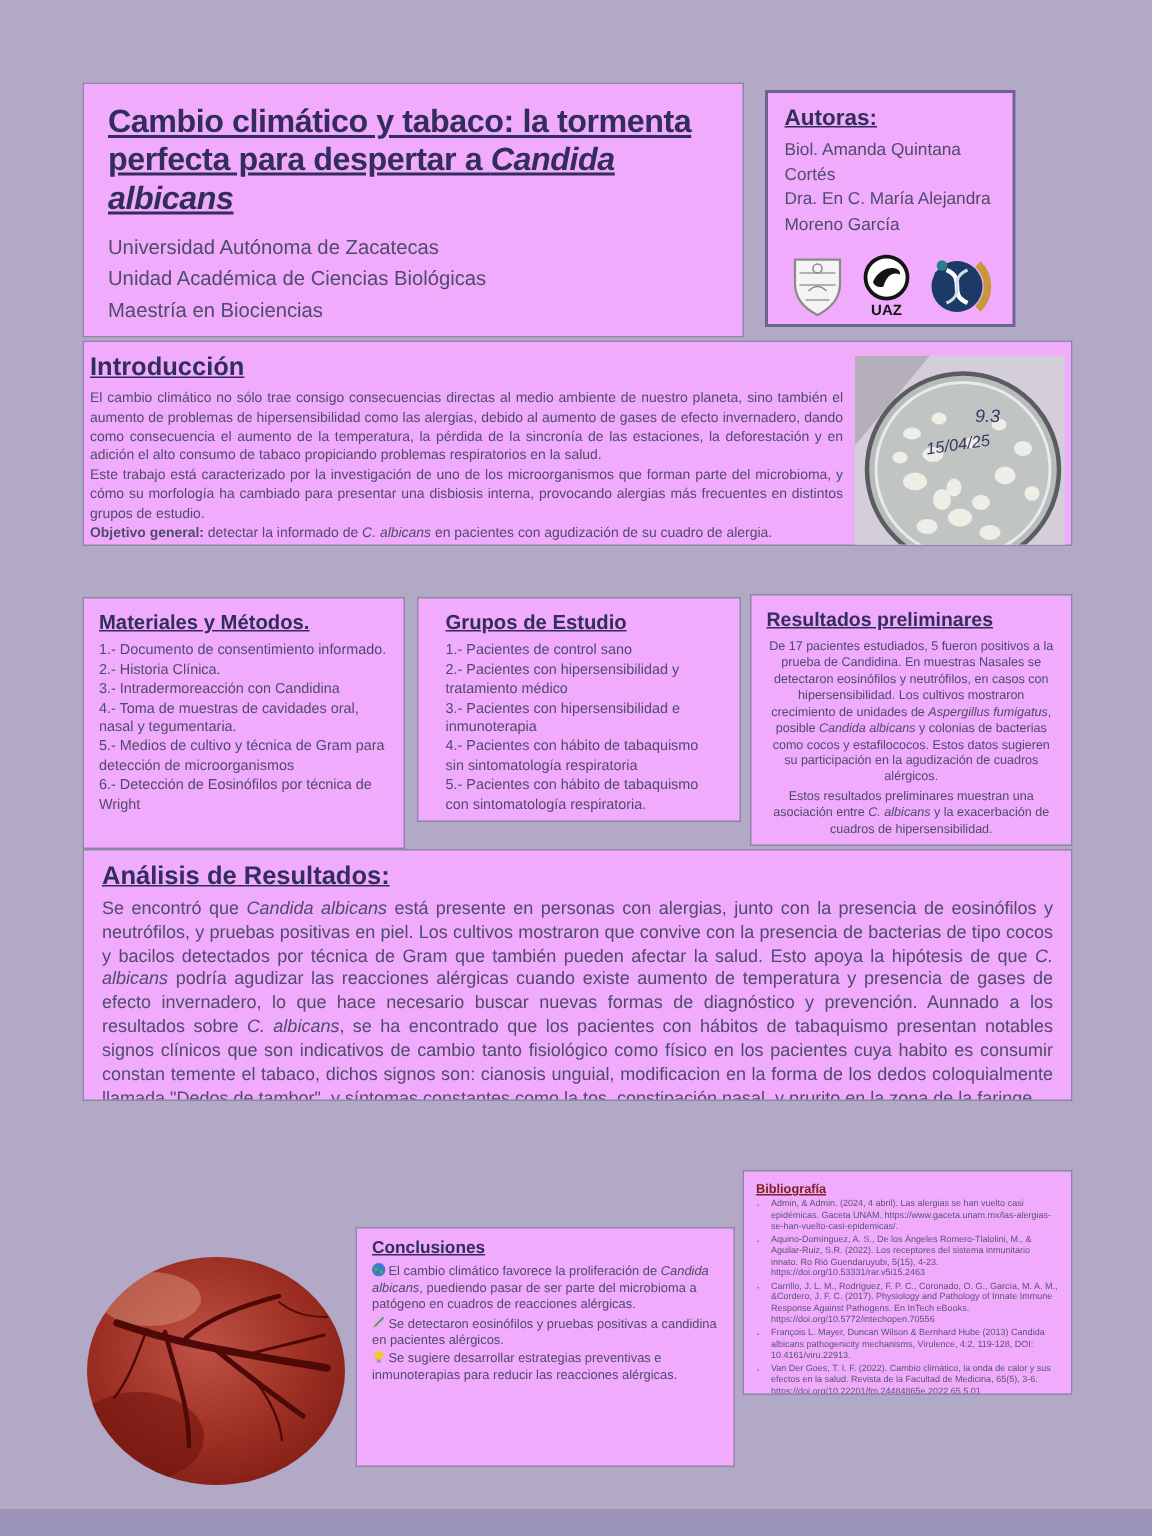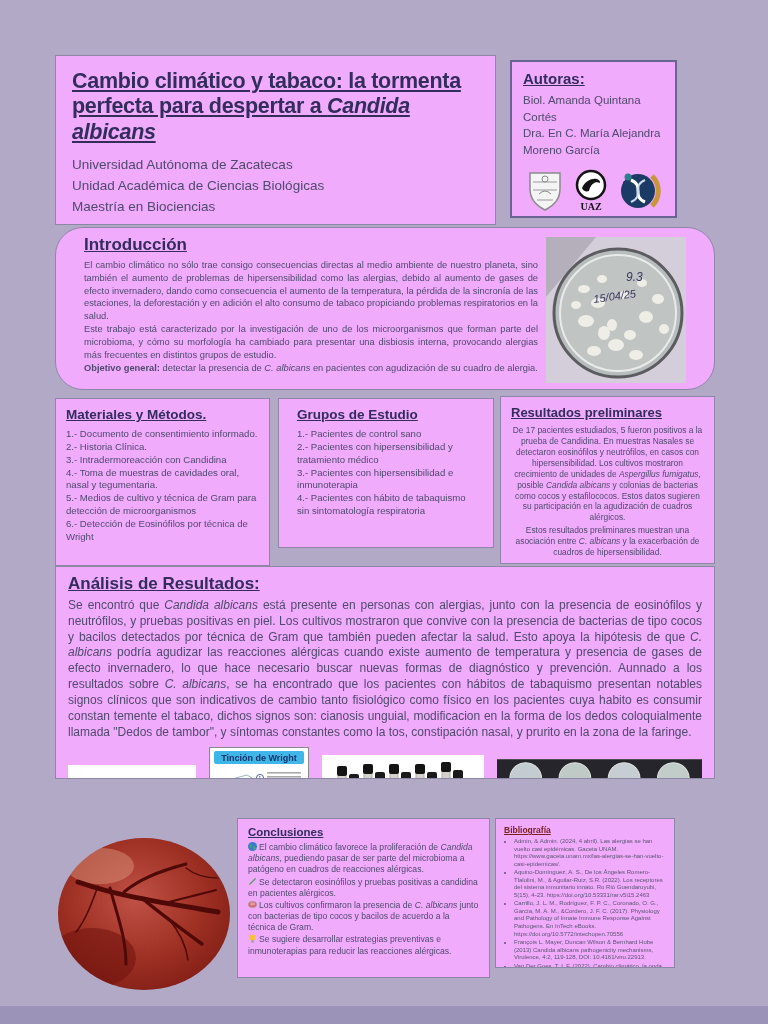--- a/index.html
+++ b/index.html
@@ -21,47 +21,47 @@
   #header-left { left:55px; top:55px; width:441px; height:170px; padding:13px 16px; }
   #poster-title {
     font-size:21.5px; font-weight:bold; line-height:1.18;
     color:#322d5b; text-decoration:underline; letter-spacing:-0.3px;
     margin-bottom:10px; max-width:405px;
   }
   .inst-line { font-size:13.5px; line-height:1.55; color:#4f4b6b; }
   #header-right { left:510px; top:60px; width:167px; height:158px; border:2px solid #6a6492; padding:8px 11px; }
   #authors-heading { font-size:15px; font-weight:bold; text-decoration:underline; color:#322d5b; margin-bottom:5px; }
   .author-name { font-size:11.5px; line-height:1.45; color:#4f4b6b; }
-  .logos-row { display:flex; justify-content:space-between; align-items:flex-start; margin-top:9px; padding:0 2px;font-family:Liberation Serif, serif; }
+  .logos-row { display:flex; justify-content:space-between; align-items:flex-start; margin-top:9px; padding:0 2px; }
   .logo { display:block; }
   
-  #intro-box { left:55px; top:227px; width:660px; height:163px; padding:7px 28px;border-radius:28px; }
+  #intro-box { left:55px; top:227px; width:660px; height:137px; padding:7px 4px; }
   .h-big { font-size:17px; font-weight:bold; text-decoration:underline; color:#322d5b; margin-bottom:4px; }
   .h-med { font-size:13.5px; font-weight:bold; text-decoration:underline; color:#322d5b; margin-bottom:6px; }
   .h-sm  { font-size:13px; font-weight:bold; text-decoration:underline; color:#322d5b; margin-bottom:5px; }
   .body-text { font-size:9.3px; line-height:1.38; text-align:justify; color:#4f4b6b; }
   #intro-dish { float:right; width:140px; height:146px; margin:-22px 0 4px 8px; background:#d5d0dc; }
   
   #materials-box { left:55px;  top:398px; width:215px; height:168px; padding:8px 10px; }
   #groups-box    { left:278px; top:398px; width:216px; height:150px; padding:8px 18px; }
   #results-box   { left:500px; top:396px; width:215px; height:168px; padding:8px 10px; }
   .list-item { font-size:9.6px; line-height:1.34; color:#4f4b6b; }
   .results-text { font-size:8.4px; line-height:1.3; text-align:center; color:#4f4b6b; margin-bottom:2px; }
   
-  #analysis-box { left:55px; top:566px; width:660px; height:213px; padding:7px 12px; }
+  #analysis-box { left:55px; top:566px; width:660px; height:168px; padding:7px 12px; }
   #analysis-text { font-size:12px; line-height:1.32; text-align:justify; color:#4f4b6b; }
   .figures-row { display:flex; justify-content:space-between; align-items:flex-end; margin-top:7px; }
   .fig { background:#fff; }
   
   #micro-photo { position:absolute; left:58px; top:838px; width:172px; height:152px; border-radius:50%; overflow:hidden; }
   #conclusions-box { left:237px; top:818px; width:253px; height:160px; padding:7px 10px; }
   #conclusions-heading { font-size:11.5px; font-weight:bold; text-decoration:underline; color:#322d5b; margin-bottom:4px; }
   .c-item { font-size:8.6px; line-height:1.3; color:#4f4b6b; margin-bottom:1px; }
   .c-icon { display:inline-block; width:9px; height:9px; vertical-align:-1px; margin-right:2px; }
-  #bib-box { left:495px; top:818px; width:180px; height:150px; padding:6px 8px; }
+  #bib-box { left:495px; top:780px; width:220px; height:150px; padding:6px 8px; }
   #bib-heading { font-size:8.5px; font-weight:bold; text-decoration:underline; color:#7c2020; margin-bottom:3px; }
   .bib-entry { font-size:6px; line-height:1.26; color:#5a5670; margin:0 0 1px 8px; list-style:disc; }
   ul.bib-list { margin-left:2px; }
   #footer-strip { position:absolute; left:0; bottom:0; width:768px; height:18px; background:#9c93b8; }
 </style>
 </head>
 <body>
 
 <div class="card" id="header-left">
   <div id="poster-title"><span>Cambio climático y tabaco: la tormenta perfecta para despertar a </span><span style="font-style: italic;">Candida albicans</span></div>
@@ -128,39 +128,40 @@
           <ellipse cx="56" cy="42" rx="5" ry="4"></ellipse>
         <ellipse cx="78" cy="58" rx="4" ry="4"></ellipse>
           <ellipse cx="96" cy="46" rx="5" ry="4"></ellipse>
       </g>
       <text x="80" y="44" font-size="12" font-style="italic" fill="#3a3660">9.3</text>
       <text x="48" y="66" font-size="11" font-style="italic" fill="#3a3660" transform="rotate(-8 48 66)">15/04/25</text>
     </svg>
   </div>
   <div class="body-text">El cambio climático no sólo trae consigo consecuencias directas al medio ambiente de nuestro planeta, sino también el aumento de problemas de hipersensibilidad como las alergias, debido al aumento de gases de efecto invernadero, dando como consecuencia el aumento de la temperatura, la pérdida de la sincronía de las estaciones, la deforestación y en adición el alto consumo de tabaco propiciando problemas respiratorios en la salud.</div>
   <div class="body-text">Este trabajo está caracterizado por la investigación de uno de los microorganismos que forman parte del microbioma, y cómo su morfología ha cambiado para presentar una disbiosis interna, provocando alergias más frecuentes en distintos grupos de estudio.</div>
-  <div class="body-text"><span style="font-weight: bold;">Objetivo general:</span><span> detectar la presencia de </span><span style="font-style: italic;">C. albicans</span><span> en pacientes con agudización de su cuadro de alergia.</span></div>
+  <div class="body-text"><span style="font-weight: bold;">Objetivo general:</span><span> detectar la informado de </span><span style="font-style: italic;">C. albicans</span><span> en pacientes con agudización de su cuadro de alergia.</span></div>
 </div>
 
 <div class="card" id="materials-box">
   <div class="h-med">Materiales y Métodos.</div>
   <div class="list-item">1.- Documento de consentimiento informado.</div>
   <div class="list-item">2.- Historia Clínica.</div>
   <div class="list-item">3.- Intradermoreacción con Candidina</div>
   <div class="list-item">4.- Toma de muestras de cavidades oral, nasal y tegumentaria.</div>
   <div class="list-item">5.- Medios de cultivo y técnica de Gram para detección de microorganismos</div>
   <div class="list-item">6.- Detección de Eosinófilos por técnica de Wright</div>
 </div>
 
 <div class="card" id="groups-box">
   <div class="h-med">Grupos de Estudio</div>
   <div class="list-item">1.- Pacientes de control sano</div>
   <div class="list-item">2.- Pacientes con hipersensibilidad y tratamiento médico</div>
   <div class="list-item">3.- Pacientes con hipersensibilidad e inmunoterapia</div>
   <div class="list-item">4.- Pacientes con hábito de tabaquismo sin sintomatología respiratoria</div>
+  <div class="list-item">5.- Pacientes con hábito de tabaquismo con sintomatología respiratoria.</div>
 </div>
 
 <div class="card" id="results-box">
   <div class="h-sm">Resultados preliminares</div>
   <div class="results-text"><span>De 17 pacientes estudiados, 5 fueron positivos a la prueba de Candidina. En muestras Nasales se detectaron eosinófilos y neutrófilos, en casos con hipersensibilidad. Los cultivos mostraron crecimiento de unidades de </span><span style="font-style: italic;">Aspergillus fumigatus</span><span>, posible </span><span style="font-style: italic;">Candida albicans</span><span> y colonias de bacterias como cocos y estafilococos. Estos datos sugieren su participación en la agudización de cuadros alérgicos.</span></div>
   <div class="results-text"><span>Estos resultados preliminares muestran una asociación entre </span><span style="font-style: italic;">C. albicans</span><span> y la exacerbación de cuadros de hipersensibilidad.</span></div>
 </div>
 
 <div class="card" id="analysis-box">
   <div class="h-big">Análisis de Resultados:</div>
@@ -359,26 +360,20 @@
         </svg></span><span><span>El cambio climático favorece la proliferación de </span><span style="font-style: italic;">Candida albicans</span><span>, puediendo pasar de ser parte del microbioma a patógeno en cuadros de reacciones alérgicas.</span></span>
   </div>
   <div class="c-item">
     <span class="c-icon"><svg width="9" height="9" viewBox="0 0 10 10">
           <polygon points="1,9 3,8 9,2 8,1 2,7" fill="#4aa05a"></polygon>
           <polygon points="1,9 2,7 3,8" fill="#d9a13a"></polygon>
         </svg></span><span><span>Se detectaron eosinófilos y pruebas positivas a candidina en pacientes alérgicos.</span></span>
   </div>
   <div class="c-item">
     <span class="c-icon"><svg width="9" height="9" viewBox="0 0 10 10">
-          <ellipse cx="5" cy="5" rx="4.6" ry="3.4" fill="#d46a6a" stroke="#9a9a9a" stroke-width="0.7"></ellipse>
-          <ellipse cx="5" cy="4.4" rx="3" ry="1.8" fill="#e9989a"></ellipse>
-        </svg></span><span><span>Los cultivos confirmaron la presencia de </span><span style="font-style: italic;">C. albicans</span><span> junto con bacterias de tipo cocos y bacilos de acuerdo a la técnica de Gram.</span></span>
-  </div>
-  <div class="c-item">
-    <span class="c-icon"><svg width="9" height="9" viewBox="0 0 10 10">
           <circle cx="5" cy="4" r="3.4" fill="#f5c33b"></circle>
           <rect x="3.6" y="7" width="2.8" height="2.4" fill="#9a9a9a"></rect>
         </svg></span><span><span>Se sugiere desarrollar estrategias preventivas e inmunoterapias para reducir las reacciones alérgicas.</span></span>
   </div>
 </div>
 
 <div class="card" id="bib-box">
   <div id="bib-heading">Bibliografía</div>
   <ul class="bib-list">
     <li class="bib-entry">Admin, &amp; Admin. (2024, 4 abril). Las alergias se han vuelto casi epidémicas. Gaceta UNAM. https://www.gaceta.unam.mx/las-alergias-se-han-vuelto-casi-epidemicas/.</li>

